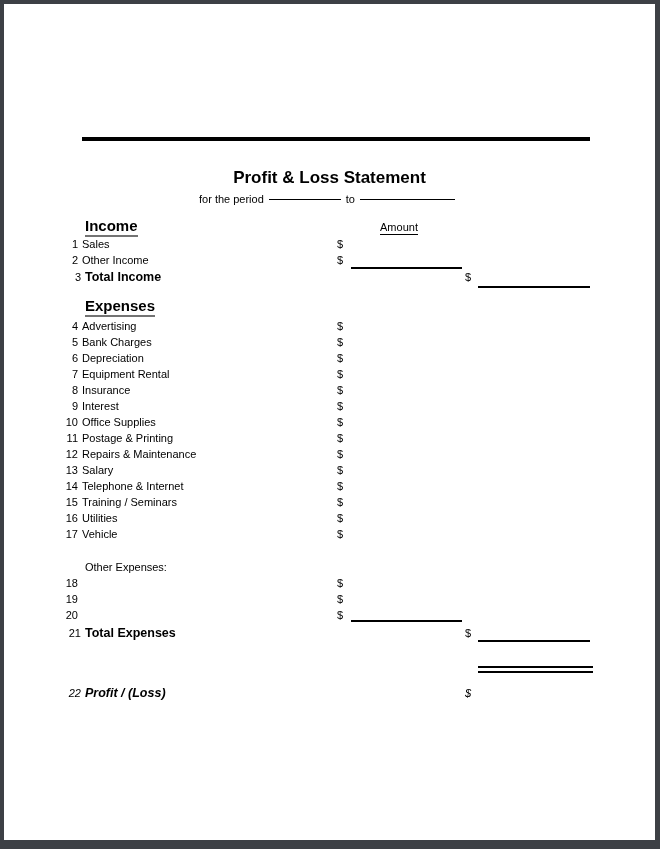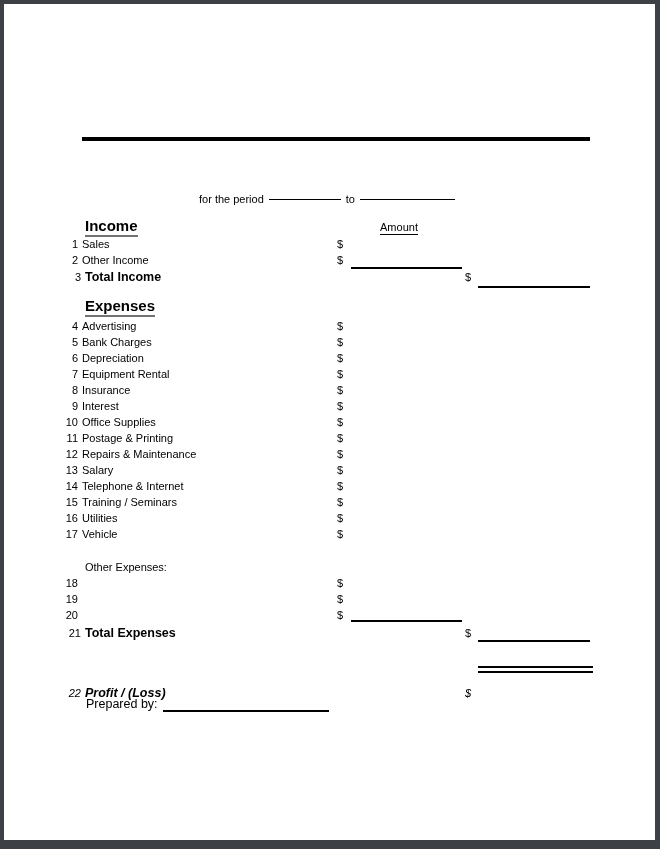--- a/index.html
+++ b/index.html
@@ -87,20 +87,21 @@
   .sig-row .sig-lbl { white-space:nowrap; }
   .sig-row .blank { flex:1; margin-left:5px; border-bottom:2px solid #000; }
 </style>
 </head>
 <body>
 
 <div class="page">
 
   <div class="abs top-rule"></div>
 
+  <div class="abs title">Profit &amp; Loss Statement</div>
 
   <div class="abs period">
     <span>for the period</span>
     <span class="pblank b1"></span>
     <span>to</span>
     <span class="pblank b2"></span>
   </div>
 
   <div class="abs section-head income-head">
     <span>Income</span>
@@ -241,19 +242,15 @@
   <div class="abs uline ul-b2"></div>
 
   <div class="trow profit-row">
     <span class="num">22</span>
     <span class="lbl">Profit / (Loss)</span>
     <span class="cur">$</span>
   </div>
 
   <div class="abs double-rule"></div>
 
-  <div class="abs sig-row sig-prepared">
-    <span class="sig-lbl">Prepared by:</span>
-    <span class="blank"></span>
-  </div>
 
 
 </div>
 
 </body></html>

